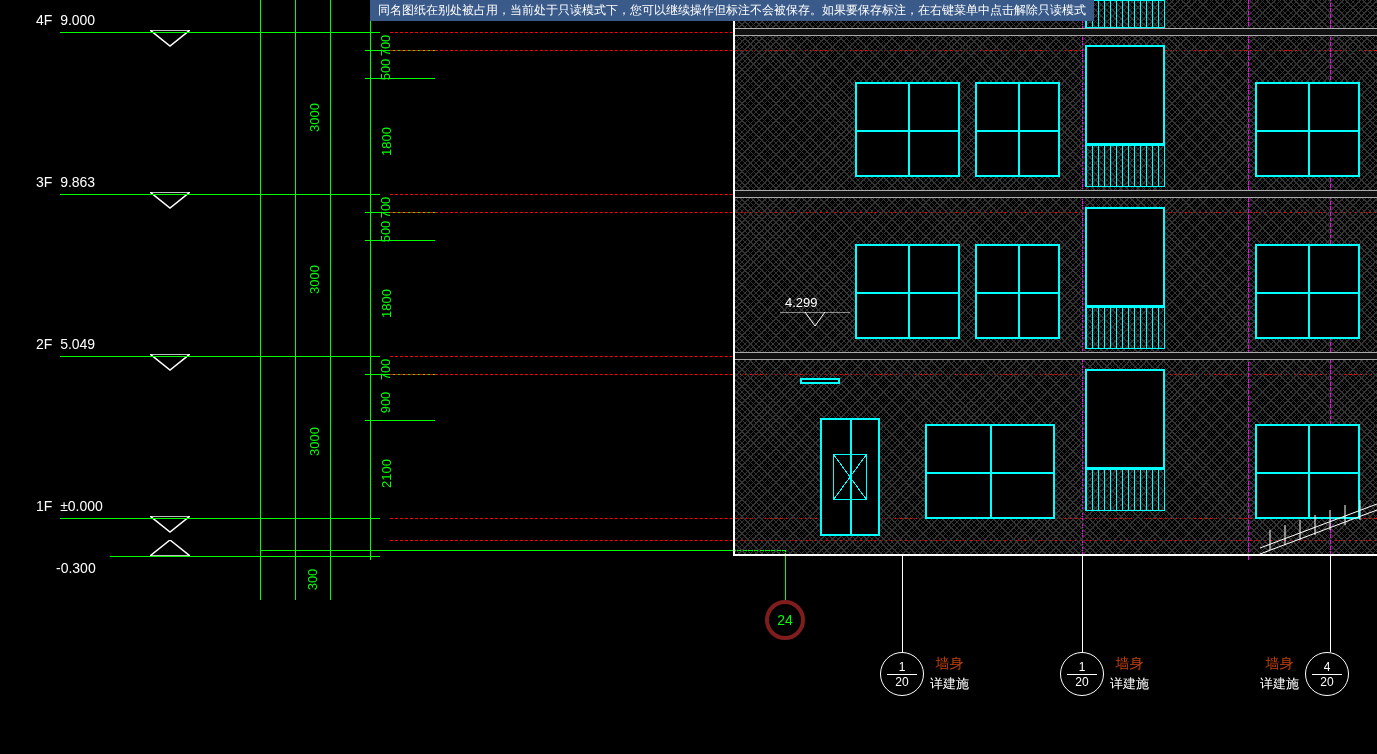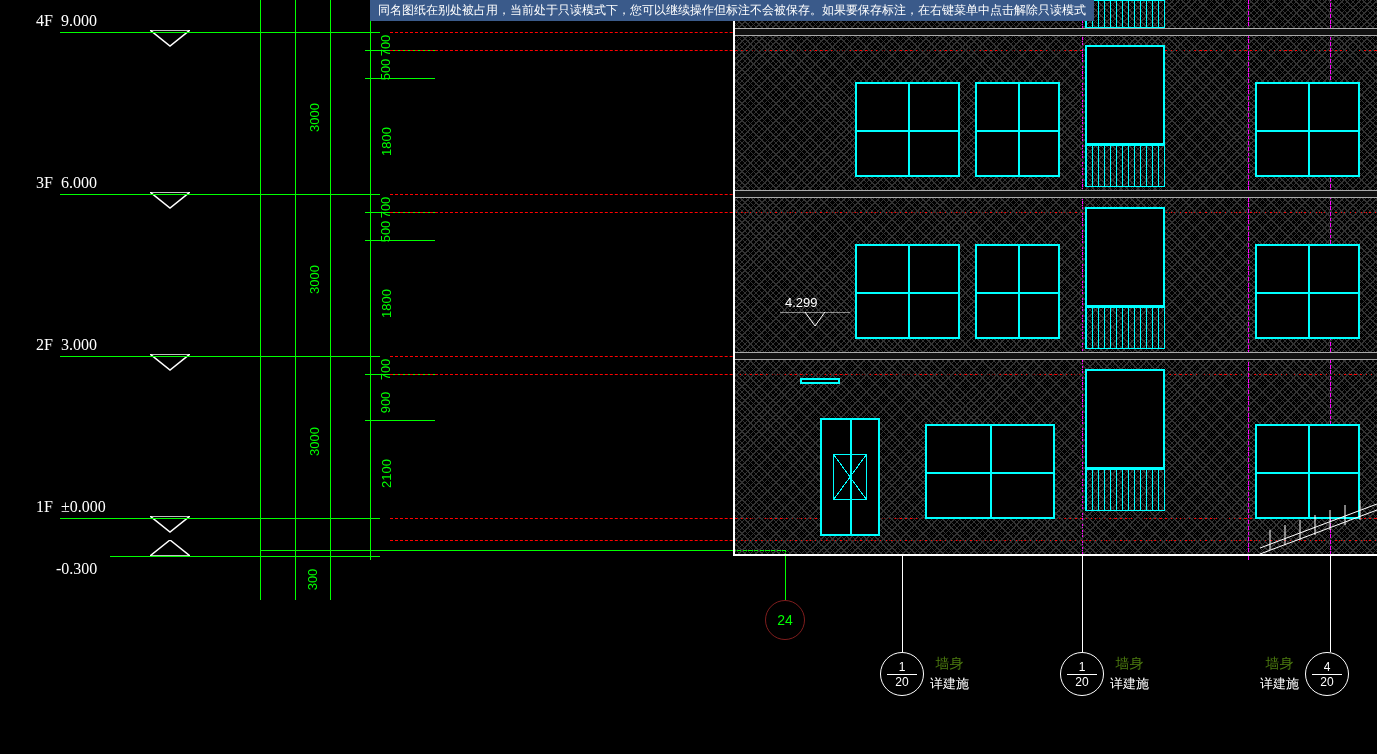--- a/index.html
+++ b/index.html
@@ -1,50 +1,50 @@
 <!DOCTYPE html>
 <html><head>
 <meta charset="utf-8">
 <style>
 *{margin:0;padding:0;box-sizing:border-box}
 body{background:#000;font-family:Arial,sans-serif;overflow:hidden;width:1377px;height:754px;position:relative}
 .notice{position:absolute;top:0;left:370px;background:#3a5a8a;color:#fff;font-size:12px;padding:2px 8px;z-index:100}
-.floor-label{position:absolute;color:#fff;font-size:16px;font-family:Liberation Serif, serif}
+.floor-label{position:absolute;color:#fff;font-size:14px;font-family:Liberation Sans, sans-serif}
 .dim-text{position:absolute;color:#0f0;font-size:13px;transform:rotate(-90deg);transform-origin:center}
 .green-line{position:absolute;background:#0f0}
 .red-dash{position:absolute;border-top:1px dashed #f00;height:0}
 .magenta-line{position:absolute;background:#f0f;width:1px}
 .white-line{position:absolute;background:#fff}
 .cyan-rect{position:absolute;border:2px solid #0ff}
 .hatch{position:absolute;background:repeating-linear-gradient(45deg,transparent,transparent 3px,#333 3px,#333 4px),repeating-linear-gradient(-45deg,transparent,transparent 3px,#333 3px,#333 4px)}
-.circle-label{position:absolute;border:1px solid #7f1d1d;border-radius:50%;width:40px;height:40px;display:flex;align-items:center;justify-content:center;color:#0f0;font-size:14px}
+.circle-label{position:absolute;border:4px solid #7f1d1d;border-radius:50%;width:40px;height:40px;display:flex;align-items:center;justify-content:center;color:#0f0;font-size:14px}
 .detail-ref{position:absolute;text-align:center}
-.detail-ref .top{color:#4d7c0f;font-size:14px;margin-bottom:2px}
+.detail-ref .top{color:#c2410c;font-size:14px;margin-bottom:2px}
 .detail-ref .circ{border:1px solid #fff;border-radius:50%;width:44px;height:44px;display:flex;flex-direction:column;align-items:center;justify-content:center;color:#fff;font-size:12px}
 .detail-ref .circ .num{border-bottom:1px solid #fff;width:30px;text-align:center}
 .detail-ref .sub{color:#fff;font-size:13px;margin-top:2px}
 .window{position:absolute;border:2px solid #0ff}
 .window::before,.window::after{content:'';position:absolute;background:#0ff}
 .window.w2::before{left:50%;top:0;bottom:0;width:2px}
 .window.w2::after{left:0;right:0;top:50%;height:2px}
 .balcony-rail{position:absolute;border:1px solid #0ff}
 .balcony-rail::before{content:'';position:absolute;left:0;right:0;top:0;bottom:0;background:repeating-linear-gradient(90deg,#0ff 0,#0ff 1px,transparent 1px,transparent 6px)}
 .door{position:absolute;border:2px solid #0ff}
 .door::before{content:'';position:absolute;left:50%;top:0;bottom:0;width:2px;background:#0ff}
 .door::after{content:'';position:absolute;left:20%;right:20%;top:30%;bottom:30%;border:1px solid #0ff;background:linear-gradient(to bottom right,transparent 49%,#0ff 49%,#0ff 51%,transparent 51%),linear-gradient(to bottom left,transparent 49%,#0ff 49%,#0ff 51%,transparent 51%)}
 .elev-annot{position:absolute;color:#fff;font-size:13px}
 </style>
 </head>
 <body>
 
 <div class="notice">同名图纸在别处被占用，当前处于只读模式下，您可以继续操作但标注不会被保存。如果要保存标注，在右键菜单中点击解除只读模式</div>
 
 <div class="floor-label" style="top:12px;left:36px"><span>4F</span>&nbsp;&nbsp;<span>9.000</span></div>
-<div class="floor-label" style="top:174px;left:36px"><span>3F</span>&nbsp;&nbsp;<span>6.000</span></div>
-<div class="floor-label" style="top:336px;left:36px"><span>2F</span>&nbsp;&nbsp;<span>3.000</span></div>
+<div class="floor-label" style="top:174px;left:36px"><span>3F</span>&nbsp;&nbsp;<span>9.863</span></div>
+<div class="floor-label" style="top:336px;left:36px"><span>2F</span>&nbsp;&nbsp;<span>5.049</span></div>
 <div class="floor-label" style="top:498px;left:36px"><span>1F</span>&nbsp;&nbsp;<span>±0.000</span></div>
 <div class="floor-label" style="top:560px;left:56px">-0.300</div>
 
 <svg style="position:absolute;top:30px;left:150px" width="40" height="18">
     <path d="M0 0 L20 16 L40 0" stroke="#fff" fill="none" stroke-width="1.5"></path>
     <line x1="0" y1="0" x2="40" y2="0" stroke="#fff" stroke-width="1.5"></line>
   </svg>
 <svg style="position:absolute;top:192px;left:150px" width="40" height="18">
     <path d="M0 0 L20 16 L40 0" stroke="#fff" fill="none" stroke-width="1.5"></path>
     <line x1="0" y1="0" x2="40" y2="0" stroke="#fff" stroke-width="1.5"></line>

